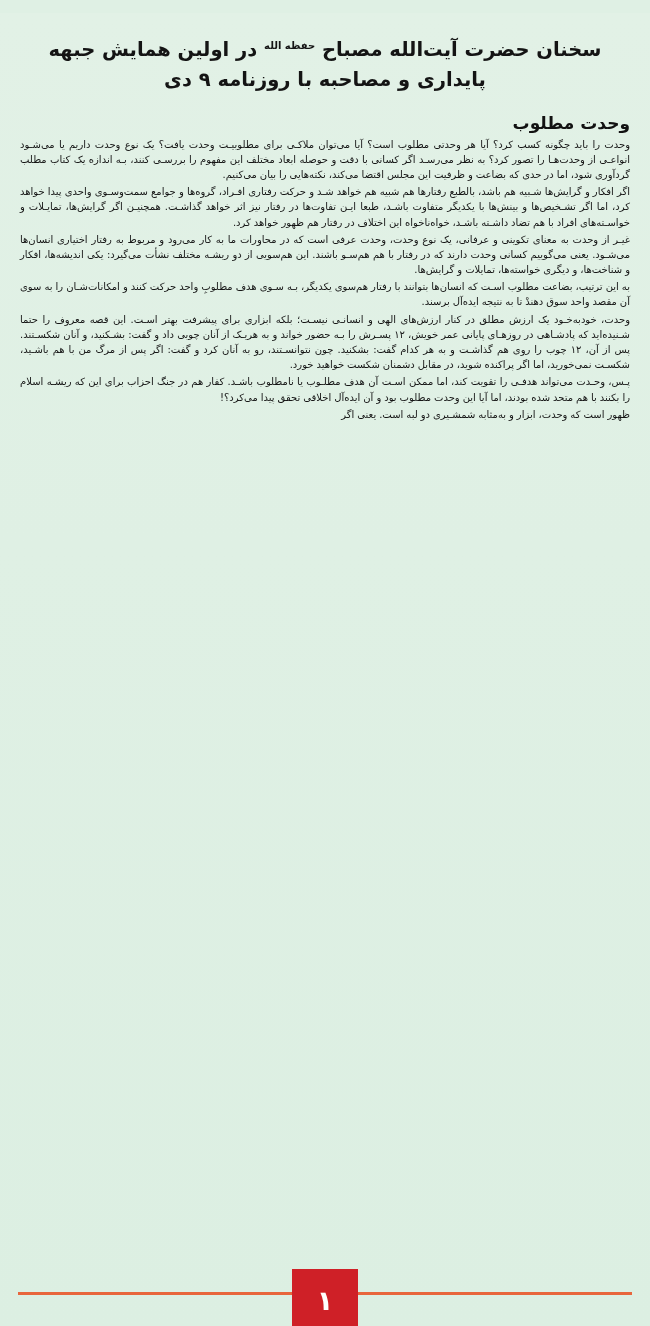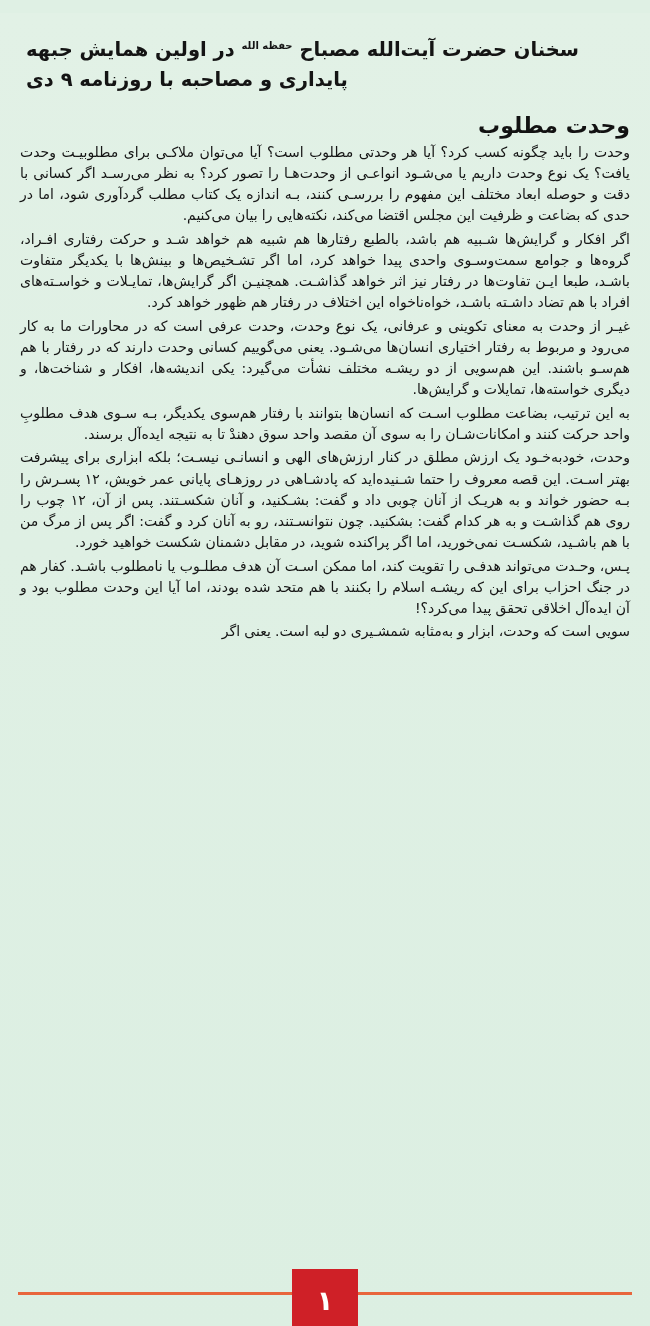--- a/index.html
+++ b/index.html
@@ -21,41 +21,41 @@
     position: relative;
     box-sizing: border-box;
     padding: 0 18px;
     background: linear-gradient(180deg, #e2f1e6 0%, #dff0e4 40%, #dcefe2 100%);
   }
   .doc-title {
     font-size: 19.5px;
     font-weight: bold;
     line-height: 1.55;
     color: #141414;
-    text-align: left;
+    text-align: center;
     padding: 22px 8px 4px 8px;
     letter-spacing: -0.1px;
   }
   .doc-title sup {
     font-size: 10px;
     vertical-align: super;
     font-weight: bold;
   }
   .section-heading {
-    font-size: 22px;
+    font-size: 17px;
     font-weight: bold;
     color: #121212;
     text-align: right;
     margin: 0 2px 4px 2px;
   }
   .section-heading.second {
     margin-top: 26px;
   }
   p.body-par {
-    font-size: 14px;
+    font-size: 10px;
     line-height: 1.52;
     color: #151515;
     text-align: justify;
     text-align-last: right;
     margin: 0 0 2px 0;
     padding: 0 2px;
     word-spacing: -0.2px;
   }
   .divider-area {
     position: absolute;
@@ -102,20 +102,20 @@
   </h1>
 
   <h2 class="section-heading">وحدت مطلوب</h2>
   <p class="body-par">وحدت را باید چگونه کسب کرد؟ آیا هر وحدتی مطلوب است؟ آیا می‌توان ملاکـی برای مطلوبیـت وحدت یافت؟ یک نوع وحدت داریم یا می‌شـود انواعـی از وحدت‌هـا را تصور کرد؟ به نظر می‌رسـد اگر کسانی با دقت و حوصله ابعاد مختلف این مفهوم را بررسـی کنند، بـه اندازه یک کتاب مطلب گردآوری شود، اما در حدی که بضاعت و ظرفیت این مجلس اقتضا می‌کند، نکته‌هایی را بیان می‌کنیم.</p>
   <p class="body-par">اگر افکار و گرایش‌ها شـبیه هم باشد، بالطبع رفتارها هم شبیه هم خواهد شـد و حرکت رفتاری افـراد، گروه‌ها و جوامع سمت‌وسـوی واحدی پیدا خواهد کرد، اما اگر تشـخیص‌ها و بینش‌ها با یکدیگر متفاوت باشـد، طبعا ایـن تفاوت‌ها در رفتار نیز اثر خواهد گذاشـت. همچنیـن اگر گرایش‌ها، تمایـلات و خواسـته‌های افراد با هم تضاد داشـته باشـد، خواه‌ناخواه این اختلاف در رفتار هم ظهور خواهد کرد.</p>
   <p class="body-par">غیـر از وحدت به معنای تکوینی و عرفانی، یک نوع وحدت، وحدت عرفی است که در محاورات ما به کار می‌رود و مربوط به رفتار اختیاری انسان‌ها می‌شـود. یعنی می‌گوییم کسانی وحدت دارند که در رفتار با هم هم‌سـو باشند. این هم‌سویی از دو ریشـه مختلف نشأت می‌گیرد: یکی اندیشه‌ها، افکار و شناخت‌ها، و دیگری خواسته‌ها، تمایلات و گرایش‌ها.</p>
   <p class="body-par">به این ترتیب، بضاعت مطلوب اسـت که انسان‌ها بتوانند با رفتار هم‌سوی یکدیگر، بـه سـوی هدف مطلوبِ واحد حرکت کنند و امکانات‌شـان را به سوی آن مقصد واحد سوق دهندْ تا به نتیجه ایده‌آل برسند.</p>
 
   <p class="body-par">وحدت، خودبه‌خـود یک ارزش مطلق در کنار ارزش‌های الهی و انسانـی نیسـت؛ بلکه ابزاری برای پیشرفت بهتر اسـت. این قصه معروف را حتما شـنیده‌اید که پادشـاهی در روزهـای پایانی عمر خویش، ۱۲ پسـرش را بـه حضور خواند و به هریـک از آنان چوبی داد و گفت: بشـکنید، و آنان شکسـتند. پس از آن، ۱۲ چوب را روی هم گذاشـت و به هر کدام گفت: بشکنید. چون نتوانسـتند، رو به آنان کرد و گفت: اگر پس از مرگ من با هم باشـید، شکسـت نمی‌خورید، اما اگر پراکنده شوید، در مقابل دشمنان شکست خواهید خورد.</p>
   <p class="body-par">پـس، وحـدت می‌تواند هدفـی را تقویت کند، اما ممکن اسـت آن هدف مطلـوب یا نامطلوب باشـد. کفار هم در جنگ احزاب برای این که ریشـه اسلام را بکنند با هم متحد شده بودند، اما آیا این وحدت مطلوب بود و آن ایده‌آل اخلاقی تحقق پیدا می‌کرد؟!</p>
-  <p class="body-par">سویی است که وحدت، ابزار و به‌مثابه شمشـیری دو لبه است. یعنی اگر</p>
+  <p class="body-par">ظهور است که وحدت، ابزار و به‌مثابه شمشـیری دو لبه است. یعنی اگر</p>
 
   <div class="divider-area">
     <div class="rule"></div>
     <div class="page-num-box">۱</div>
   </div>
 
 </div>
 
 </body></html>

